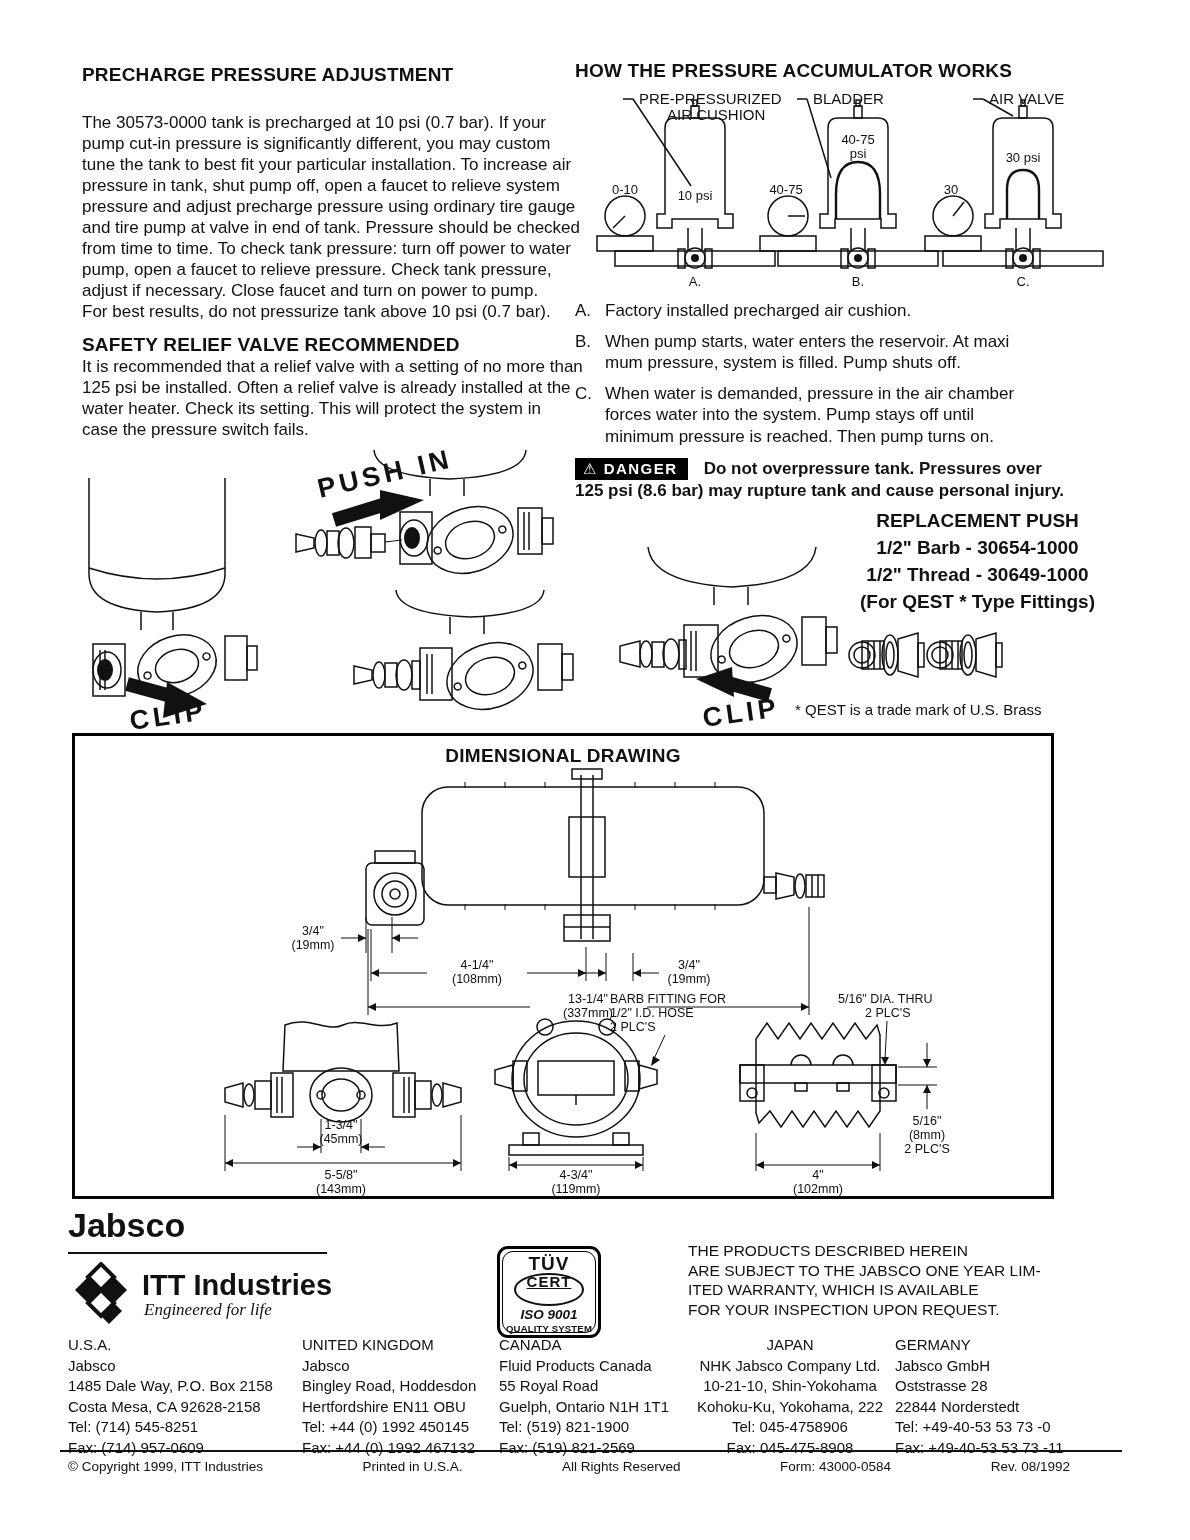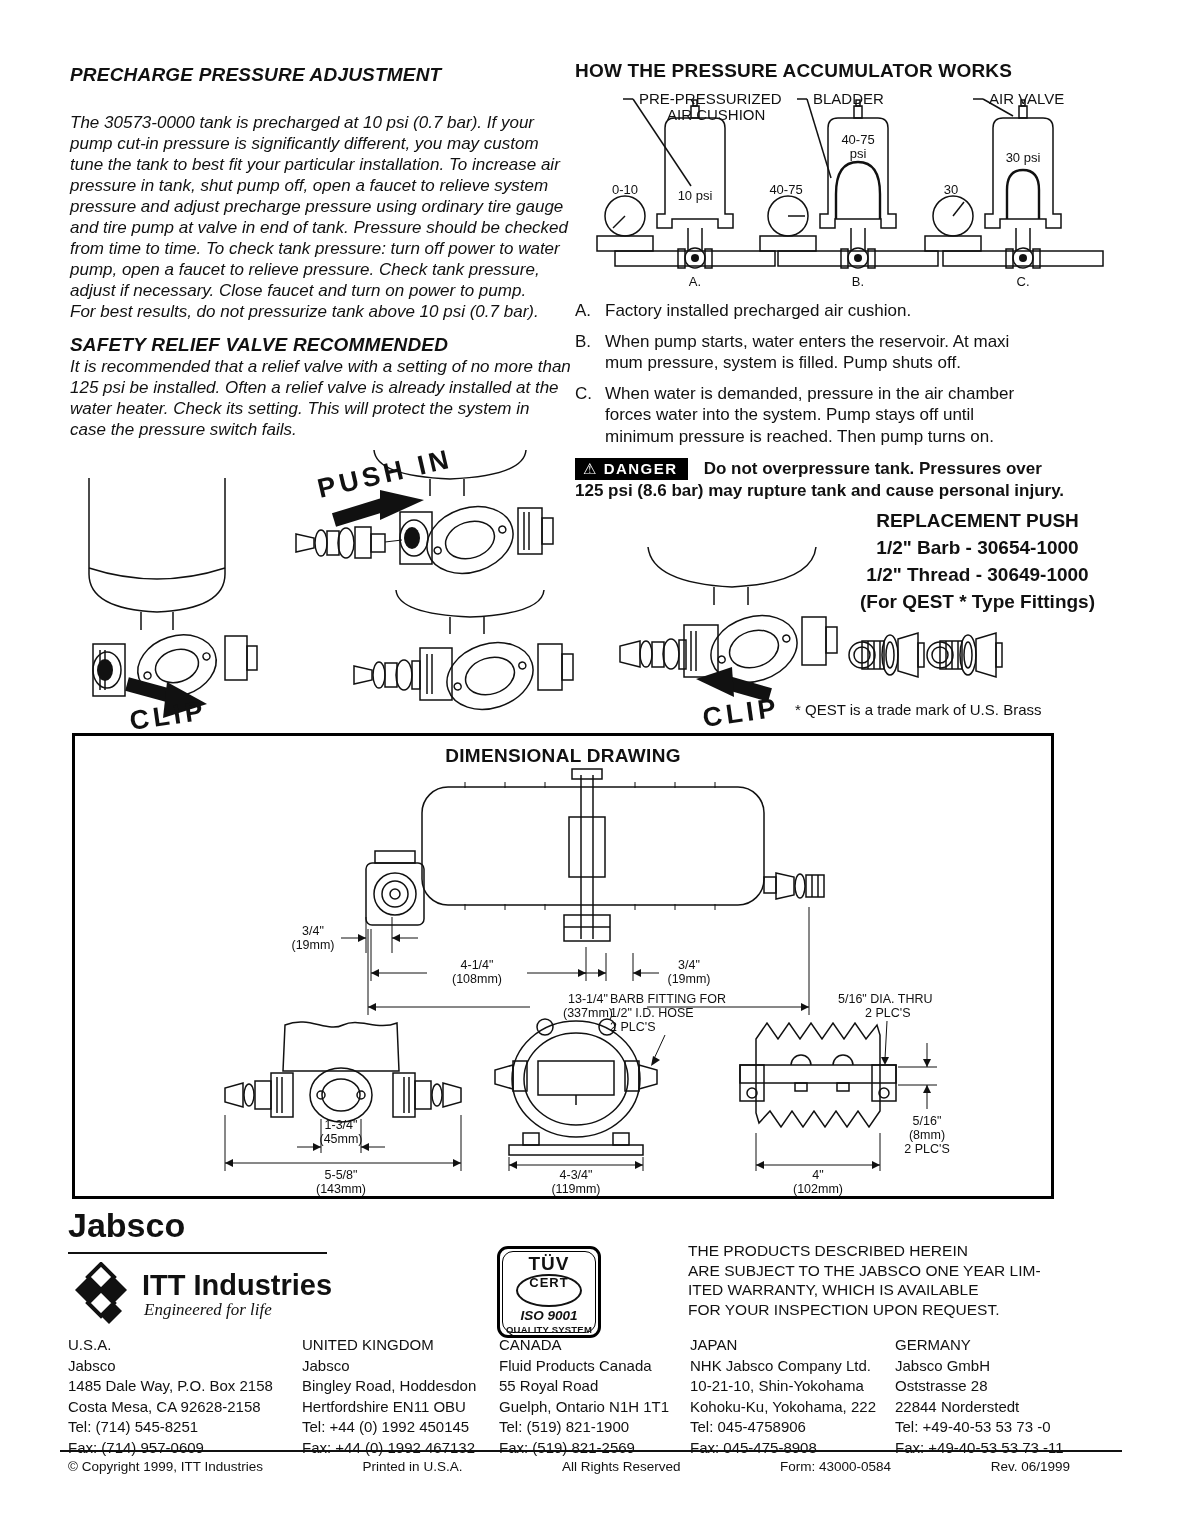--- a/index.html
+++ b/index.html
@@ -30,34 +30,34 @@
   .dts { font-size:12.5px; }
   .sm { font-size:13px; }
   .lbl { font-size:15px; }
   .big-label { font-size:27px; font-weight:bold; letter-spacing:4px; fill:#111; }
   .brand { font-size:34px; font-weight:bold; }
   .itt-name { font-size:29px; font-weight:bold; line-height:30px; }
   .itt-tag { font-family:"Liberation Serif","DejaVu Serif",serif; font-style:italic; font-size:17px; margin-left:2px; }
   .tuv { width:104px; height:92px; border:3px solid #000; border-radius:11px; padding:2px; }
   .tuv-inner { width:100%; height:100%; border:1.5px solid #000; border-radius:11px; text-align:center; padding-top:3px; }
   .tuv-t { font-size:19px; font-weight:800; letter-spacing:1px; line-height:18px; }
-  .tuv-cert { display:inline-block; border:2px solid #111; border-radius:50%; font-size:13px; font-weight:bold;
-              padding:0 11px 15px; line-height:14px; margin-top:0px; letter-spacing:1px; }
+  .tuv-cert { display:inline-block; border:2px solid #111; border-radius:50%; font-size:15px; font-weight:bold;
+              padding:0 11px 15px; line-height:14px; margin-top:0px; letter-spacing:1px;text-decoration:underline; }
   .tuv-iso { font-size:13.5px; font-weight:bold; line-height:16px; margin-top:1px;font-style:italic; }
   .tuv-qs { font-size:9.5px; font-weight:bold; letter-spacing:.2px; }
   .warranty { font-size:15.5px; line-height:19.5px; white-space:pre-line; }
   .addr { font-size:15px; line-height:20.5px; }
   .legal-row { display:flex; justify-content:space-between; font-size:13.5px; }
   .rule { border-top:2px solid #111; }
   .rule-thick { border-top:2.5px solid #111; }
 </style>
 </head>
 <body>
 
-<div class="abs" style="left:70px; top:64px; width:502px;font-style:italic;">
+<div class="abs" style="left:82px; top:64px; width:502px;">
   <div class="sec-title">PRECHARGE PRESSURE ADJUSTMENT</div>
   <div class="body-text" style="margin-top:26px;">The 30573-0000 tank is precharged at 10 psi (0.7 bar). If your
 pump  cut-in pressure is significantly different, you may custom
 tune the tank to best fit your particular installation.  To increase air
 pressure in tank, shut pump off, open a faucet to relieve system
 pressure and adjust precharge pressure using ordinary tire gauge
 and tire pump at valve in end of tank.  Pressure should be checked
 from time to time.  To check tank pressure: turn off power to water
 pump, open a faucet to relieve pressure.  Check tank pressure,
 adjust if necessary.  Close faucet and turn on power to pump.
@@ -524,21 +524,21 @@
   <div>Fax: +44 (0) 1992 467132</div>
 </div>
 <div class="abs addr" style="left:499px; top:1335px; width:190px;">
   <div>CANADA</div>
   <div>Fluid Products Canada</div>
   <div>55 Royal Road</div>
   <div>Guelph, Ontario N1H 1T1</div>
   <div>Tel: (519) 821-1900</div>
   <div>Fax: (519) 821-2569</div>
 </div>
-<div class="abs addr" style="left:690px; top:1335px; width:200px;">
+<div class="abs addr" style="left:690px; top:1335px; width:200px;text-align:center;">
   <div>JAPAN</div>
   <div>NHK Jabsco Company Ltd.</div>
   <div>10-21-10, Shin-Yokohama</div>
   <div>Kohoku-Ku, Yokohama, 222</div>
   <div>Tel: 045-4758906</div>
   <div>Fax: 045-475-8908</div>
 </div>
 <div class="abs addr" style="left:895px; top:1335px; width:230px;">
   <div>GERMANY</div>
   <div>Jabsco GmbH</div>
@@ -547,14 +547,14 @@
   <div>Tel: +49-40-53 53 73 -0</div>
   <div>Fax: +49-40-53 53 73 -11</div>
 </div>
 
 <div class="abs rule-thick" style="left:60px; top:1450px; width:1062px;"></div>
 <div class="abs legal-row" style="left:68px; top:1459px; width:1002px;">
   <span>© Copyright 1999, ITT Industries</span>
   <span>Printed in U.S.A.</span>
   <span>All Rights Reserved</span>
   <span>Form: 43000-0584</span>
-  <span>Rev. 06/1999</span>
+  <span>Rev. 08/1992</span>
 </div>
 
 </body></html>

